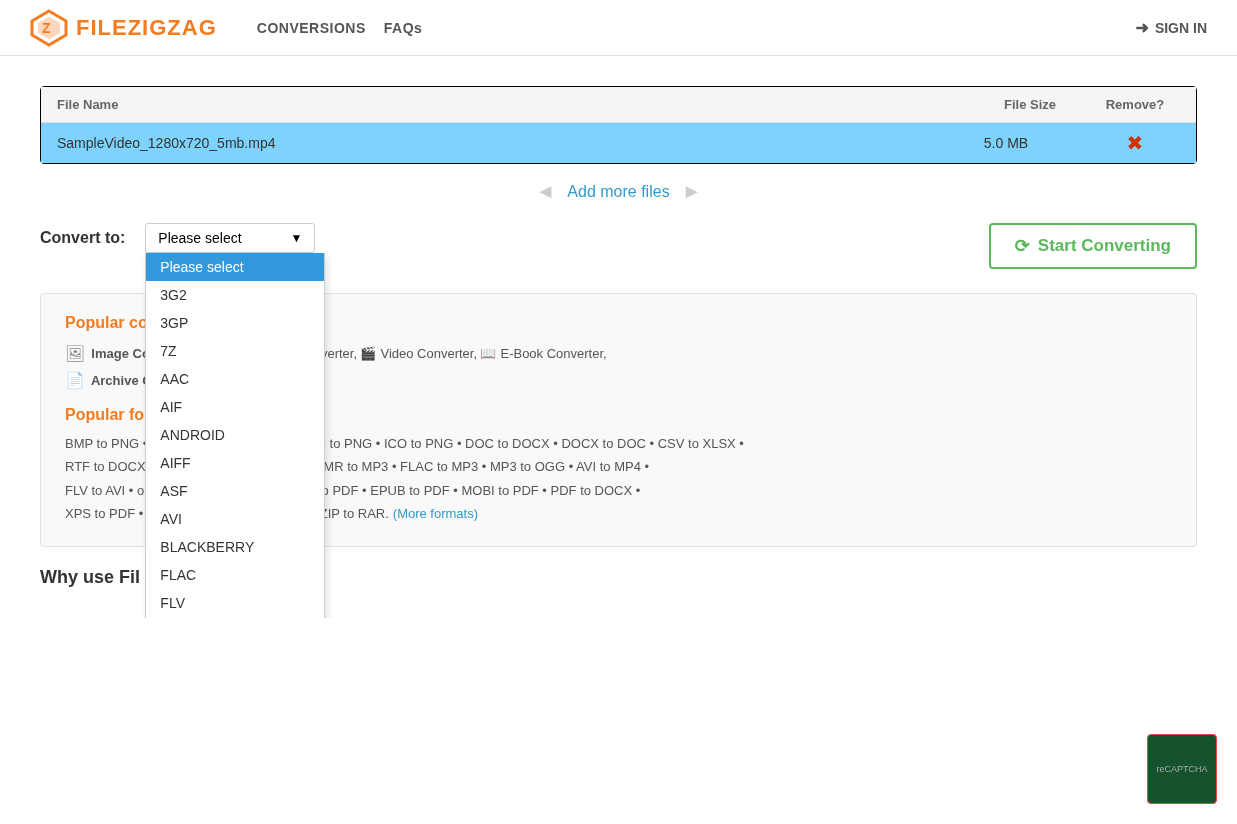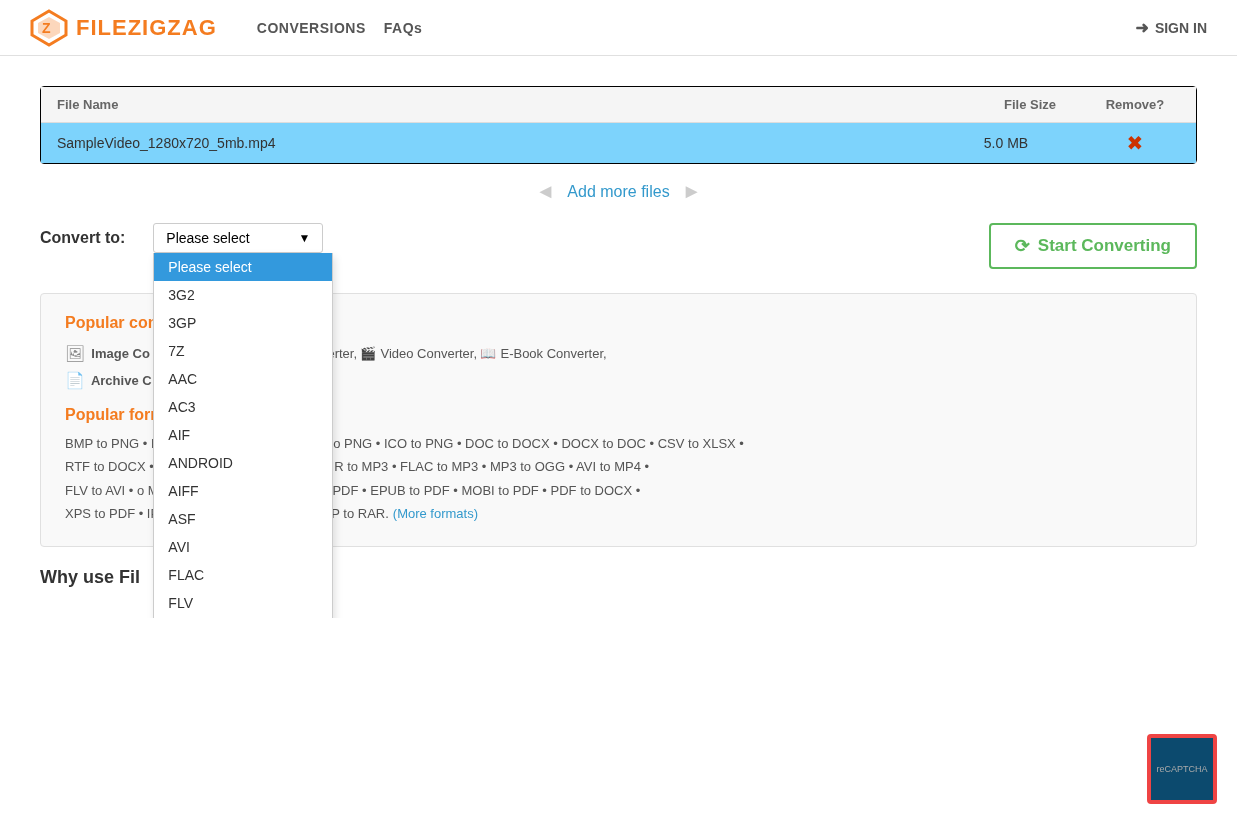--- a/index.html
+++ b/index.html
@@ -124,21 +124,21 @@
     .arrow-btn {
       color: #ccc;
       font-size: 20px;
       cursor: pointer;
     }
 
     
     .convert-row {
       display: flex;
       align-items: flex-start;
-      gap: 28px;
+      gap: 20px;
       margin-bottom: 24px;
       position: relative;
     }
     .convert-label {
       font-size: 16px;
       color: #333;
       font-weight: bold;
       padding-top: 6px;
       white-space: nowrap;
     }
@@ -268,22 +268,22 @@
     .dropdown-list::-webkit-scrollbar-track { background: #f1f1f1; }
     .dropdown-list::-webkit-scrollbar-thumb { background: #ccc; border-radius: 4px; }
 
     
     .recaptcha-placeholder {
       position: fixed;
       bottom: 20px;
       right: 20px;
       width: 70px;
       height: 70px;
-      background: #0c4a6e;
-      border: 4px solid #ef4444;
+      background: #14532d;
+      border: 1px solid #ef4444;
       border-radius: 4px;
       display: flex;
       align-items: center;
       justify-content: center;
       font-size: 10px;
       color: #aaa;
     }
   </style>
 </head>
 <body>
@@ -341,26 +341,26 @@
         <span>Please select</span>
         <span style="font-size:12px;">▼</span>
       </button>
 
       <div class="dropdown-list">
         <div class="dropdown-item selected">Please select</div>
         <div class="dropdown-item">3G2</div>
         <div class="dropdown-item">3GP</div>
         <div class="dropdown-item">7Z</div>
         <div class="dropdown-item">AAC</div>
-        <div class="dropdown-item">AC3</div>
         <div class="dropdown-item">AIF</div>
         <div class="dropdown-item">ANDROID</div>
         <div class="dropdown-item">AIFF</div>
         <div class="dropdown-item">ASF</div>
         <div class="dropdown-item">AVI</div>
+        <div class="dropdown-item">BLACKBERRY</div>
         <div class="dropdown-item">FLAC</div>
         <div class="dropdown-item">FLV</div>
         <div class="dropdown-item">GIF</div>
         <div class="dropdown-item">IPAD</div>
         <div class="dropdown-item">IPHONE</div>
         <div class="dropdown-item">IPOD</div>
 
       </div>
     </div>
 

